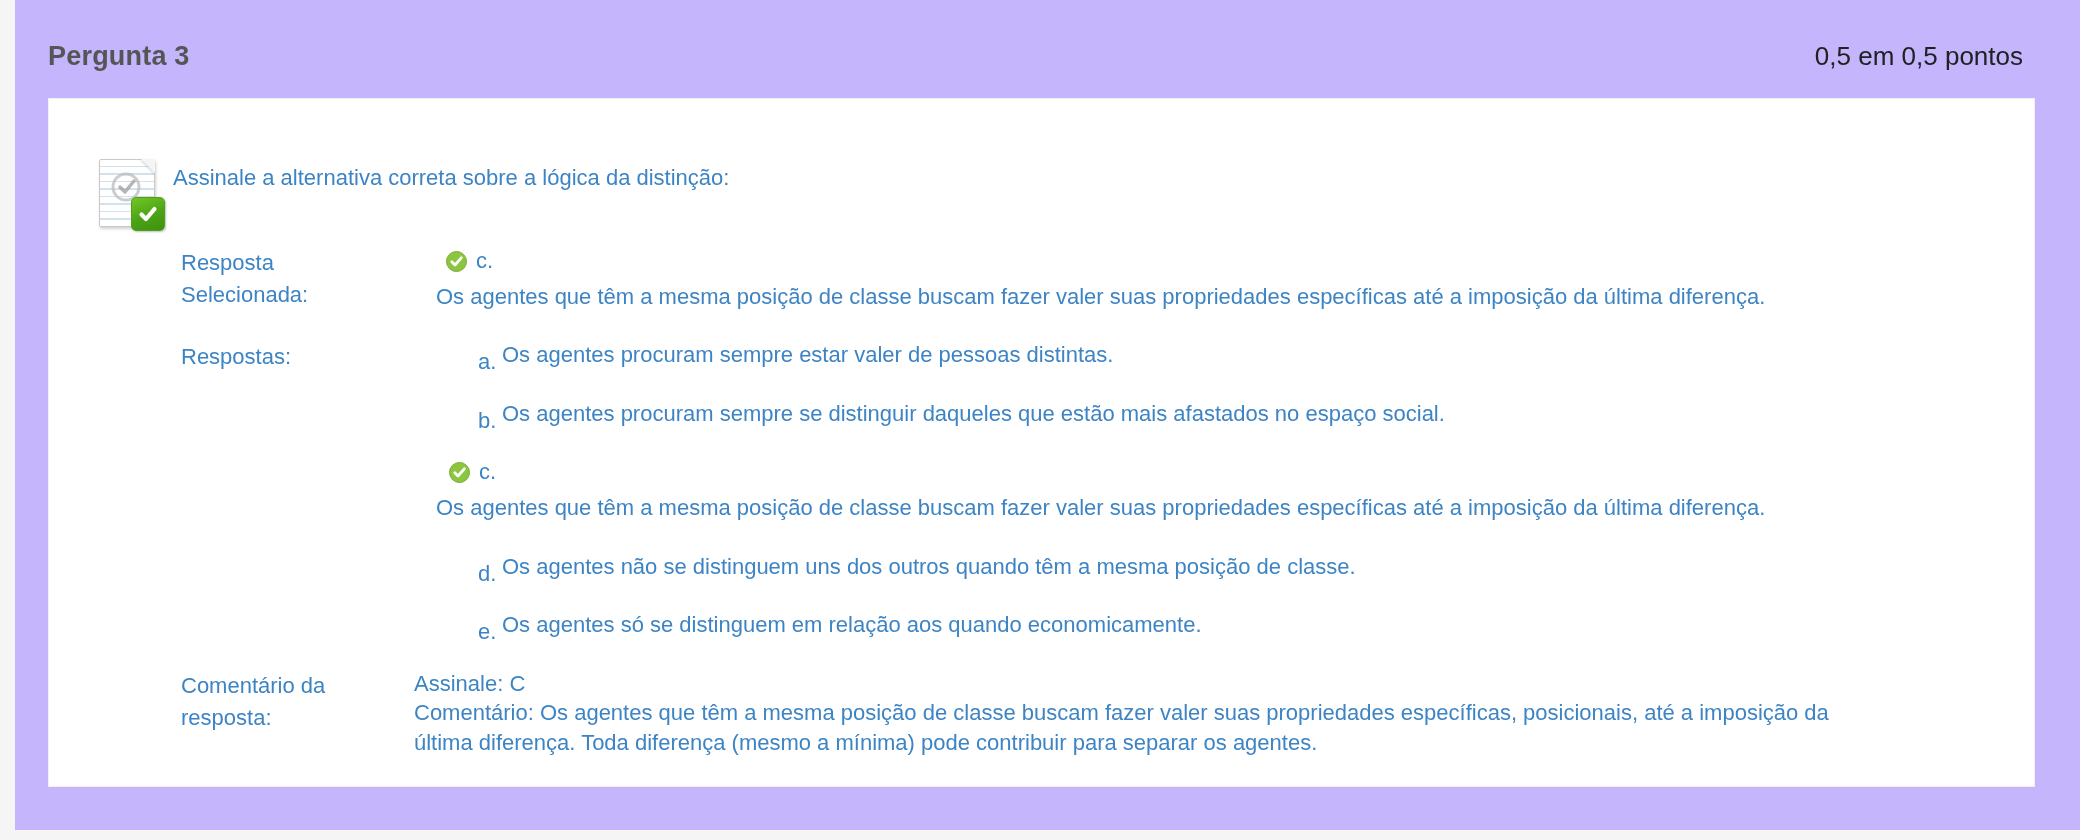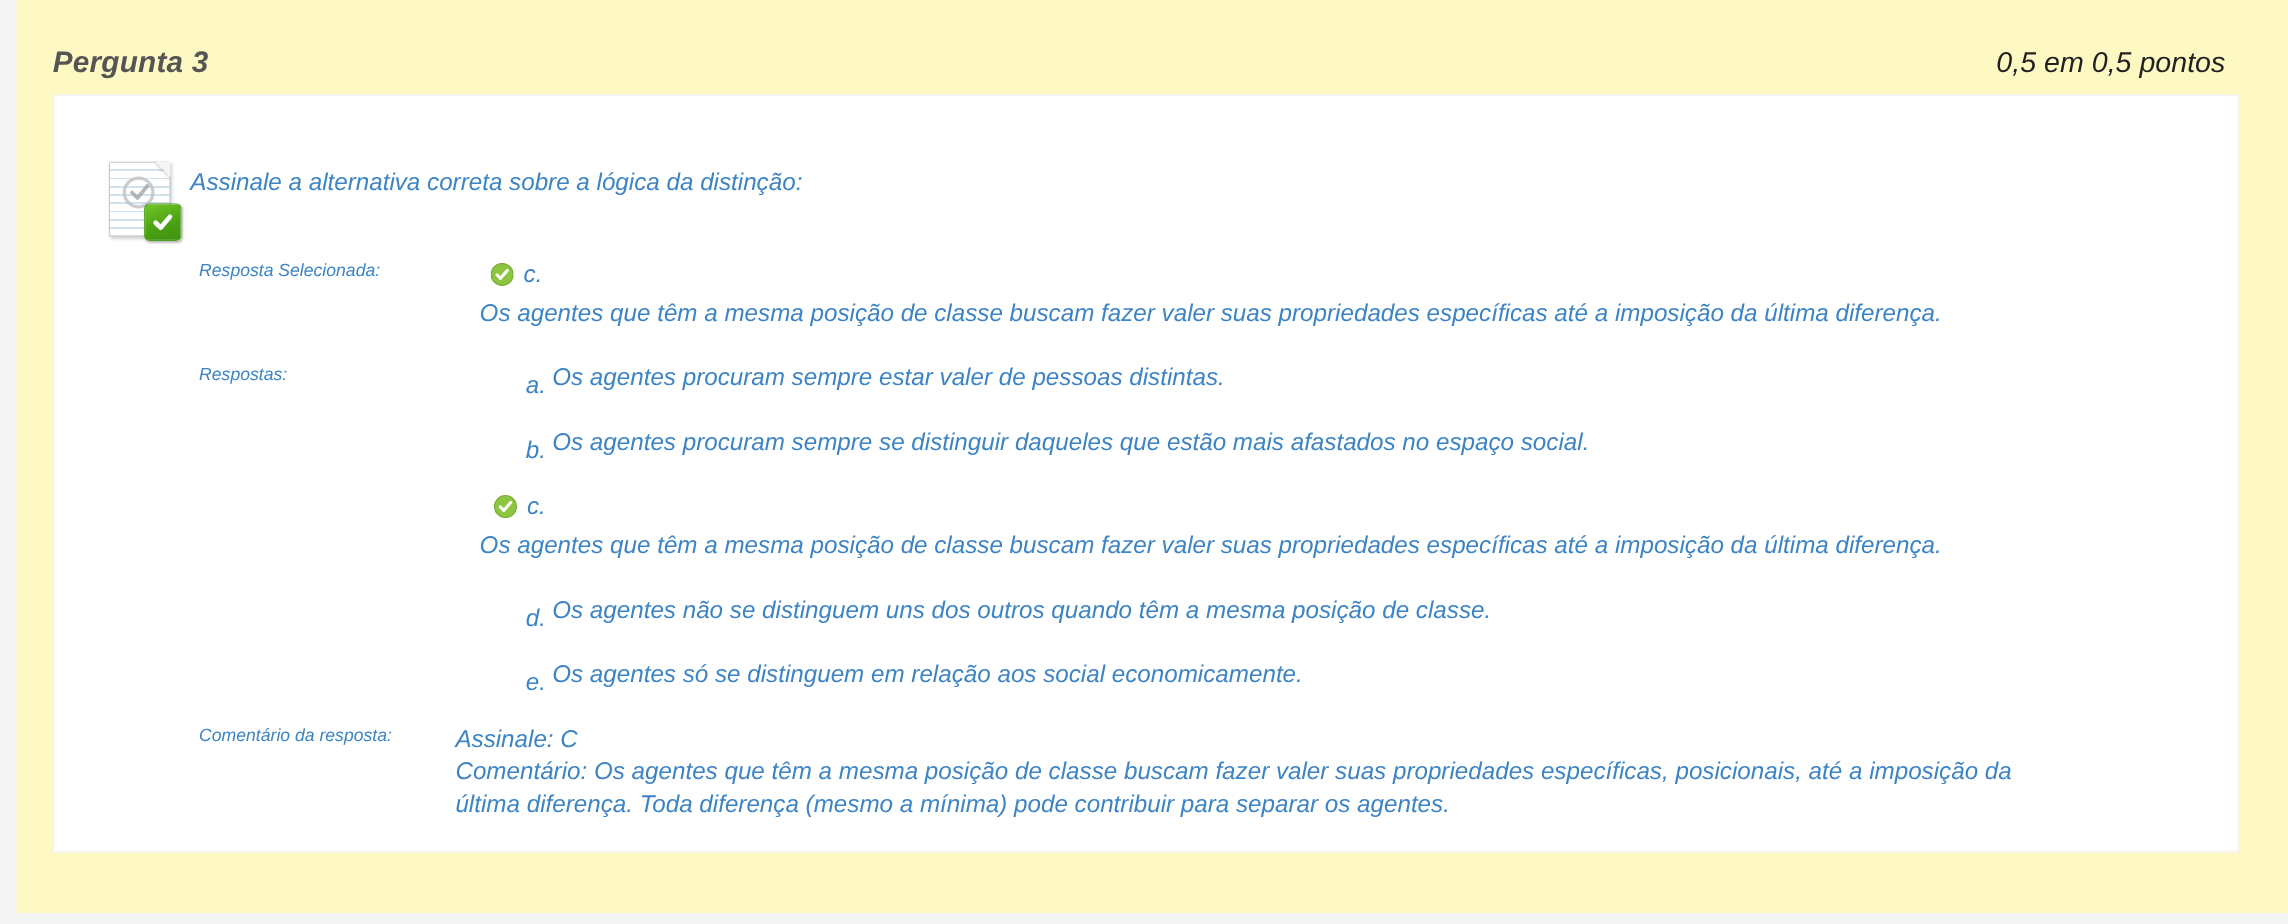--- a/index.html
+++ b/index.html
@@ -10,23 +10,22 @@
     background: #f5f5f6;
     font-family: "Liberation Sans", "DejaVu Sans", sans-serif;
     overflow: hidden;
   }
   .question-block {
     position: absolute;
     left: 15px;
     top: 0;
     width: 2065px;
     height: 830px;
-    background: #fef9c3;
+    background: #c4b5fd;
     box-sizing: border-box;
-    font-style: italic;
   }
   .q-header {
     display: flex;
     justify-content: space-between;
     align-items: flex-end;
     padding: 30px 57px 0 33px;
     height: 72px;
     box-sizing: border-box;
   }
   .q-title {
@@ -35,21 +34,21 @@
     color: #555555;
     letter-spacing: 0.2px;
   }
   .q-points {
     font-size: 26px;
     color: #212121;
   }
   .q-white {
     position: absolute;
     left: 33px;
-    top: 86px;
+    top: 98px;
     width: 1987px;
     height: 689px;
     background: #ffffff;
     border: 1px solid #f0f0f0;
     box-sizing: border-box;
     padding: 58px 40px 0 50px;
   }
   .prompt-row {
     display: flex;
     align-items: flex-start;
@@ -110,21 +109,21 @@
     margin-left: 82px;
     margin-top: 16px;
   }
   .row {
     display: flex;
     align-items: flex-start;
   }
   .row-label {
     width: 255px;
     flex: 0 0 255px;
-    font-size: 16px;
+    font-size: 22px;
     color: #3d84c4;
     line-height: 1.45;
   }
   .row-label span {
     display: inline-block;
     width: 180px;
   }
   .row-content {
     flex: 1;
     font-size: 22px;
@@ -240,21 +239,21 @@
             <div class="opt-correct-text">Os agentes que têm a mesma posição de classe buscam fazer valer suas propriedades específicas até a imposição da última diferença.</div>
           </div>
 
           <div class="option">
             <span class="opt-letter">d.</span>
             <span class="opt-text">Os agentes não se distinguem uns dos outros quando têm a mesma posição de classe.</span>
           </div>
 
           <div class="option">
             <span class="opt-letter">e.</span>
-            <span class="opt-text">Os agentes só se distinguem em relação aos social economicamente.</span>
+            <span class="opt-text">Os agentes só se distinguem em relação aos quando economicamente.</span>
           </div>
 
         </div>
       </div>
 
       <div class="row row-feedback">
         <div class="row-label">
           <span>Comentário da resposta:</span>
         </div>
         <div class="row-content">

